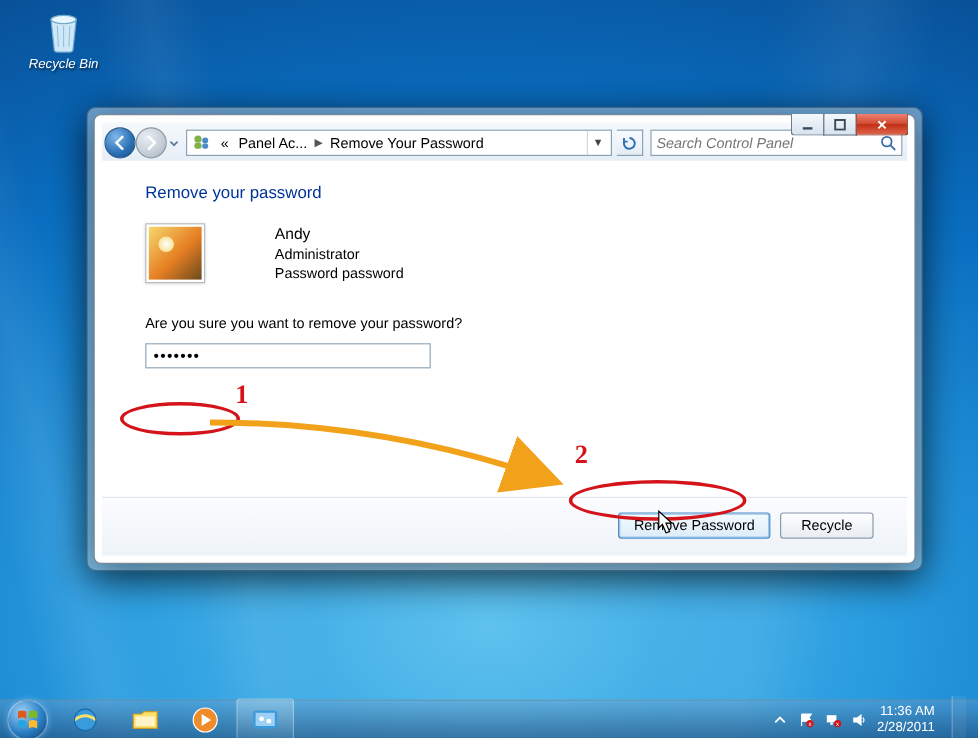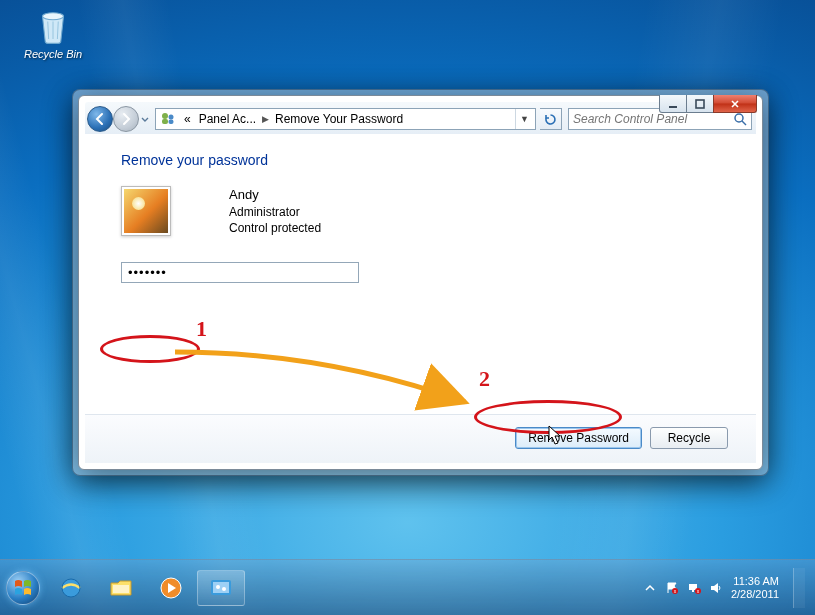--- a/index.html
+++ b/index.html
@@ -53,21 +53,21 @@
   .nav-btns { display:flex; align-items:center; gap:0; margin-right:4px;}
   .nav-circle { width:26px; height:26px; border-radius:50%; background:radial-gradient(circle at 35% 30%, #7fb8ea, #2a6fb5 60%, #164a80); border:1px solid #2a5a8a; display:flex; align-items:center; justify-content:center;}
   .nav-circle.fwd { background:radial-gradient(circle at 35% 30%, #e8edf2, #c5ced8 60%, #a5b0bc); border-color:#8a96a2;}
   .nav-chevron { width:14px; height:14px; }
   .addressbar { flex:1; height:22px; border:1px solid #8ca3b7; background:#fff; display:flex; align-items:center; padding:0 2px; margin-right:4px;}
   .addr-icon { width:16px; height:16px; margin:0 4px 0 2px;}
   .addr-seg { padding:0 4px; color:#000;}
   .addr-chev { color:#555; font-size:9px; padding:0 2px;}
   .addr-drop { margin-left:auto; width:18px; text-align:center; color:#444; border-left:1px solid #cdd8e2; font-size:9px; height:100%; display:flex; align-items:center; justify-content:center;}
   .addr-refresh { width:22px; height:22px; border:1px solid #8ca3b7; border-left:none; background:linear-gradient(#f8fbfe,#e4ecf4); display:flex; align-items:center; justify-content:center; margin-right:6px; color:#2a6fb5; font-weight:bold;}
-  .searchbox { width:184px; height:22px; border:1px solid #8ca3b7; background:#fff; display:flex; align-items:center; padding:0 4px;}
+  .searchbox { width:210px; height:22px; border:1px solid #8ca3b7; background:#fff; display:flex; align-items:center; padding:0 4px;}
   .searchbox input { border:none; outline:none; flex:1; font-size:12px; font-style:italic; color:#7a8a98; background:transparent;}
   .searchbox .sicon { width:14px; height:14px; color:#3a6ea8;}
 
   
   .content { padding:18px 36px 0 36px; }
   .page-title { color:#003399; font-size:14px; font-weight:normal; margin-bottom:18px;}
   .user-block { display:flex; align-items:center; margin-bottom:26px;}
   .avatar { width:50px; height:50px; border:1px solid #bbb; padding:2px; background:#fff; box-shadow:0 1px 3px rgba(0,0,0,.2); margin-right:14px;}
   .avatar-inner { width:100%; height:100%; background:linear-gradient(135deg,#f5d76e 0%,#e67e22 55%,#6b4a1f 100%); position:relative;}
   .avatar-inner::after{content:""; position:absolute; left:18%; top:18%; width:30%; height:30%; background:radial-gradient(circle,#fff,#f5d76e); border-radius:50%;}
@@ -83,21 +83,21 @@
 
   
   .anno { position:absolute; pointer-events:none; }
   .circ { border:3px solid #d4141a; border-radius:50%; }
   .anno-num { color:#d4141a; font-size:22px; font-weight:bold; font-family:"Times New Roman",serif;}
   .arrow-svg { position:absolute; left:165px; top:340px; width:320px; height:80px; pointer-events:none;}
 
   .cursor { position:absolute; left:548px; top:425px; width:16px; height:22px; pointer-events:none;}
 
   
-  .taskbar { position:absolute; left:0; bottom:0; width:100%; height:56px;
+  .taskbar { position:absolute; left:0; bottom:0; width:100%; height:32px;
     background:linear-gradient(rgba(120,160,200,.35), rgba(40,70,110,.55));
     border-top:1px solid rgba(255,255,255,.25);
     display:flex; align-items:center; padding:0 6px 0 0;
     backdrop-filter:blur(2px);
   }
   .start-orb { width:46px; height:40px; display:flex; align-items:center; justify-content:center;}
   .orb { width:34px; height:34px; border-radius:50%; background:radial-gradient(circle at 35% 30%,#9dd0f5,#2a7fc5 55%,#0c3a6c); border:1px solid rgba(255,255,255,.4); box-shadow:0 0 6px rgba(120,200,255,.6); position:relative; display:flex; align-items:center; justify-content:center;}
   .tb-item { width:48px; height:36px; margin:0 1px; border-radius:3px; display:flex; align-items:center; justify-content:center;}
   .tb-item.active { background:linear-gradient(rgba(255,255,255,.25),rgba(255,255,255,.05)); border:1px solid rgba(255,255,255,.3);}
   .tb-item svg { width:26px; height:26px; }
@@ -189,24 +189,25 @@
   <div class="content">
     <div class="page-title">Remove your password</div>
 
     <div class="user-block">
       <div class="avatar">
           <div class="avatar-inner"></div>
         </div>
       <div class="user-meta">
         <div class="uname">Andy</div>
         <div>Administrator</div>
-        <div>Control protected</div>
+        <div>Password password</div>
       </div>
     </div>
 
+    <div class="prompt">Are you sure you want to remove your password?</div>
     <input class="pwd-input" type="text" value="•••••••" style="">
   </div>
 
   <div class="footer">
     <button class="btn primary">Remove Password</button>
     <button class="btn">Recycle</button>
   </div>
 </div>
 
 <div class="anno circ" style="left:100px; top:335px; width:100px; height:28px;"></div>

